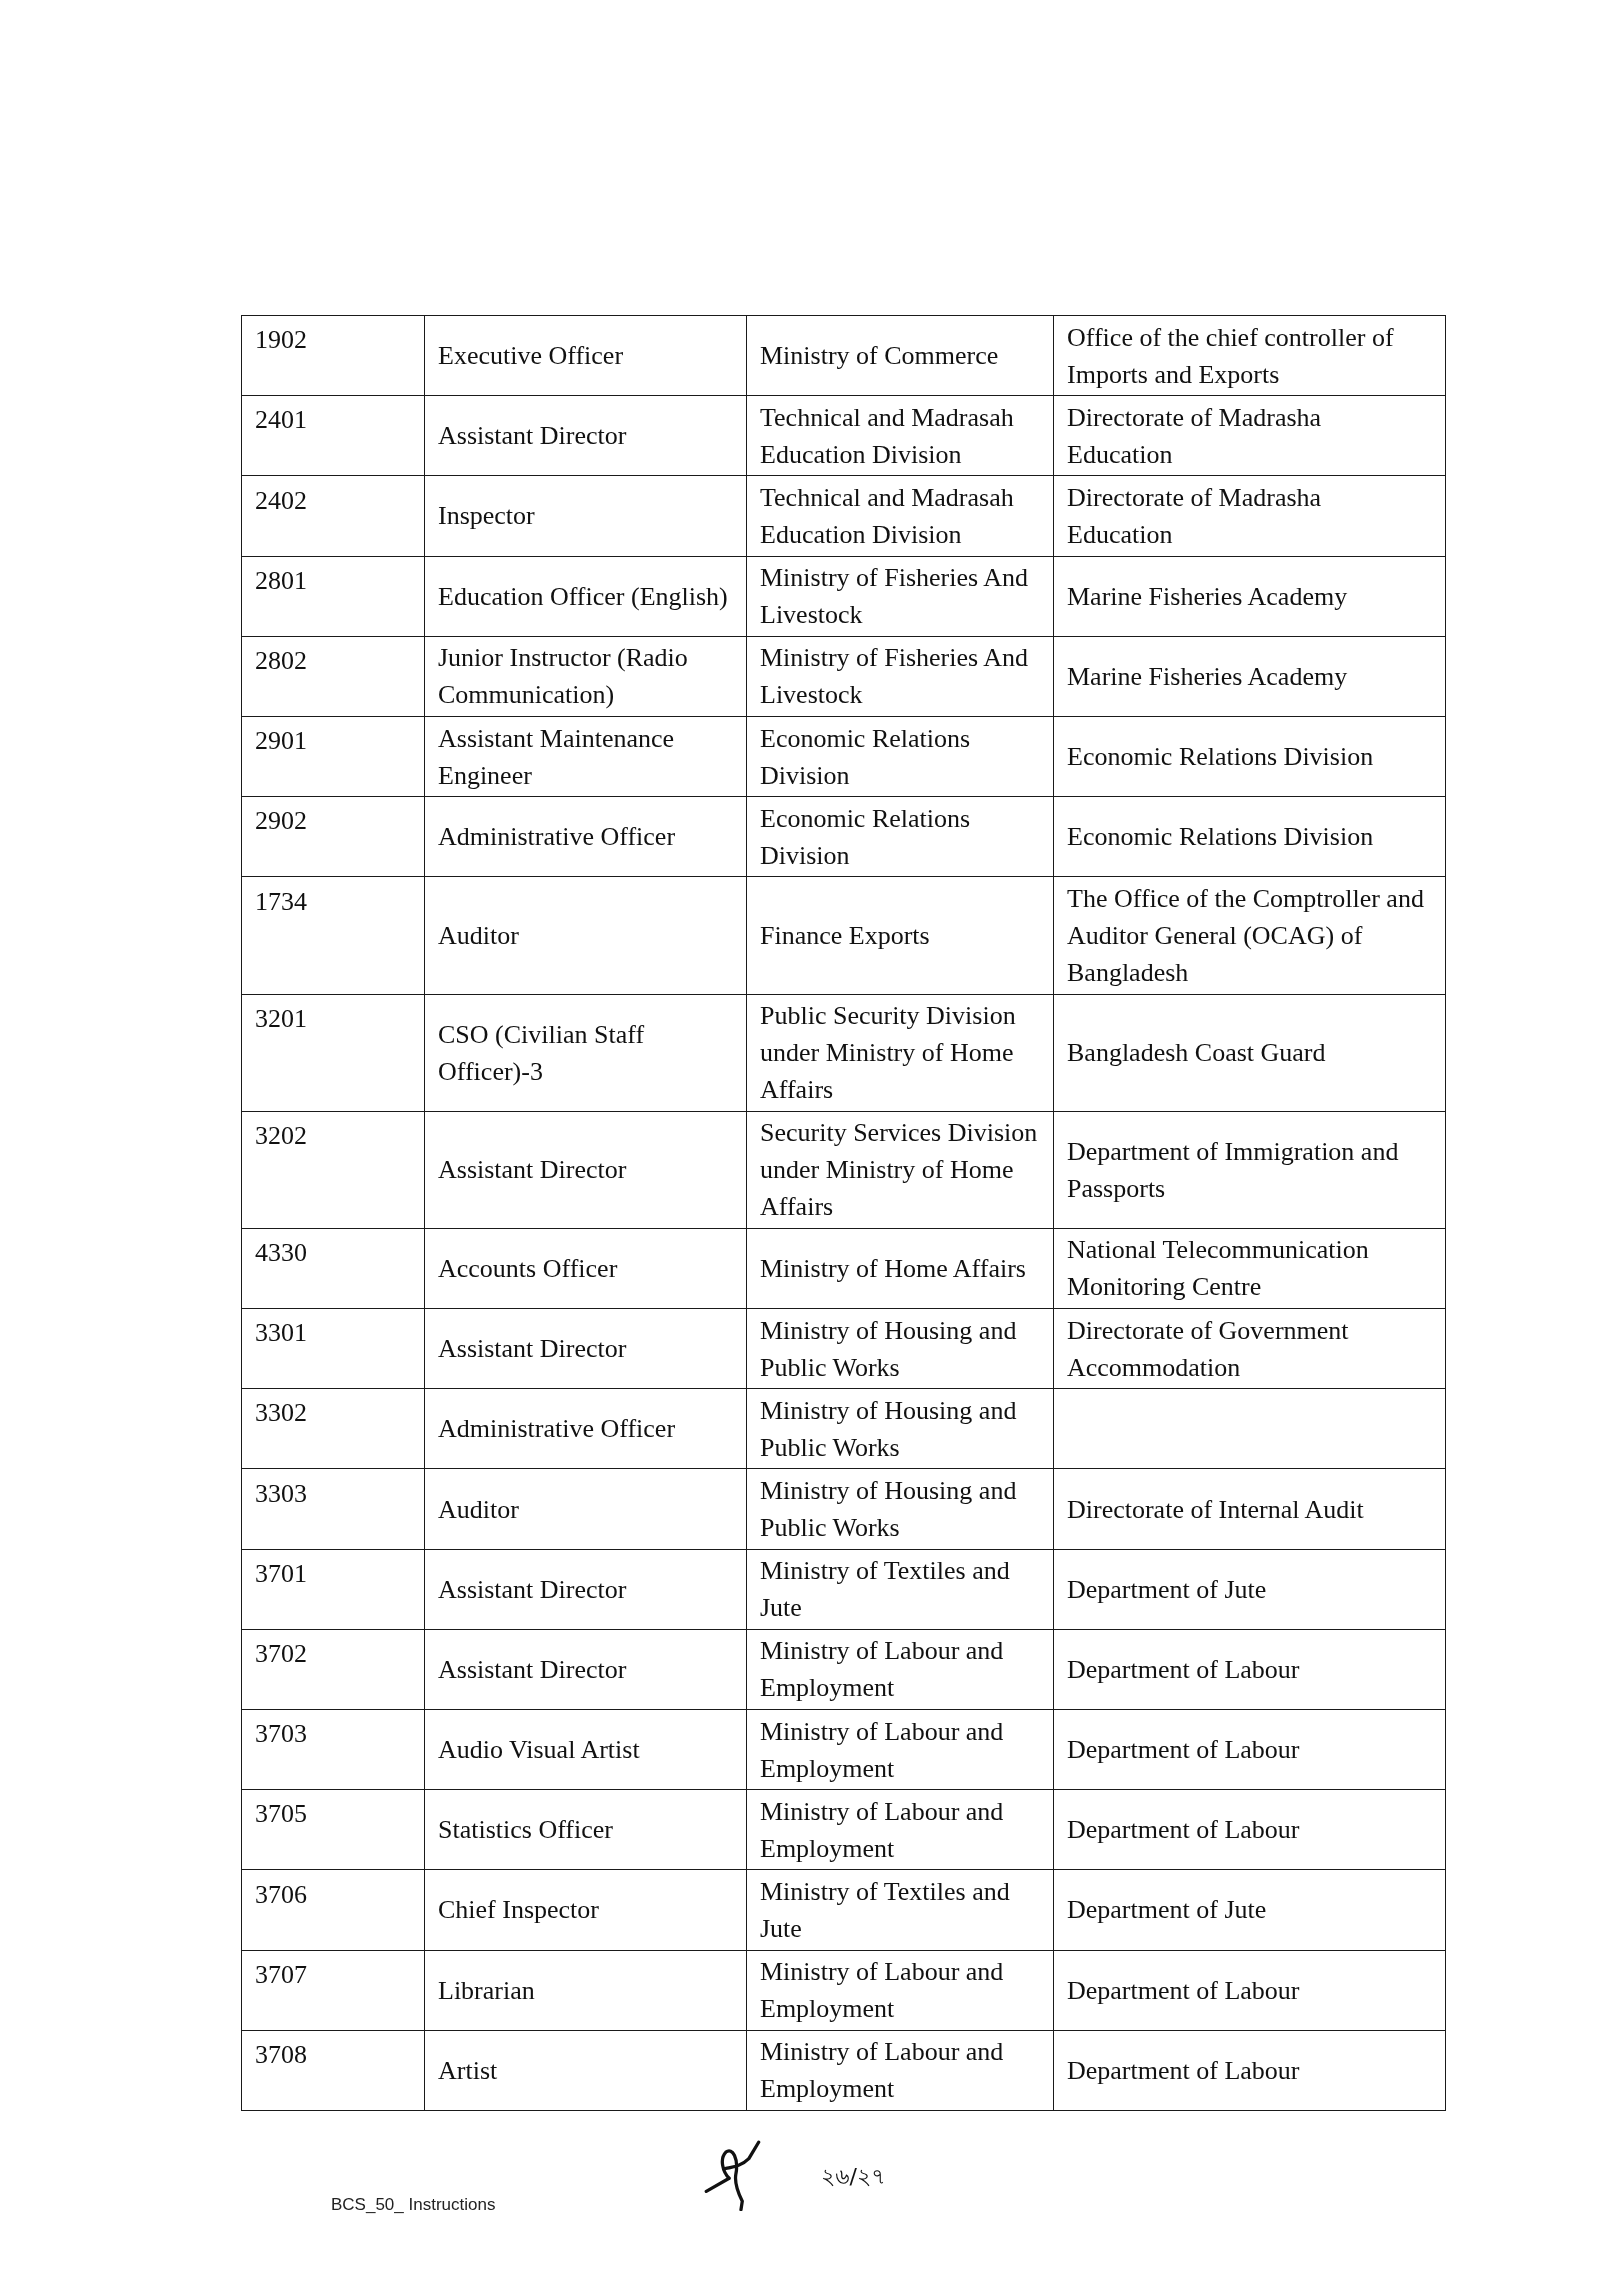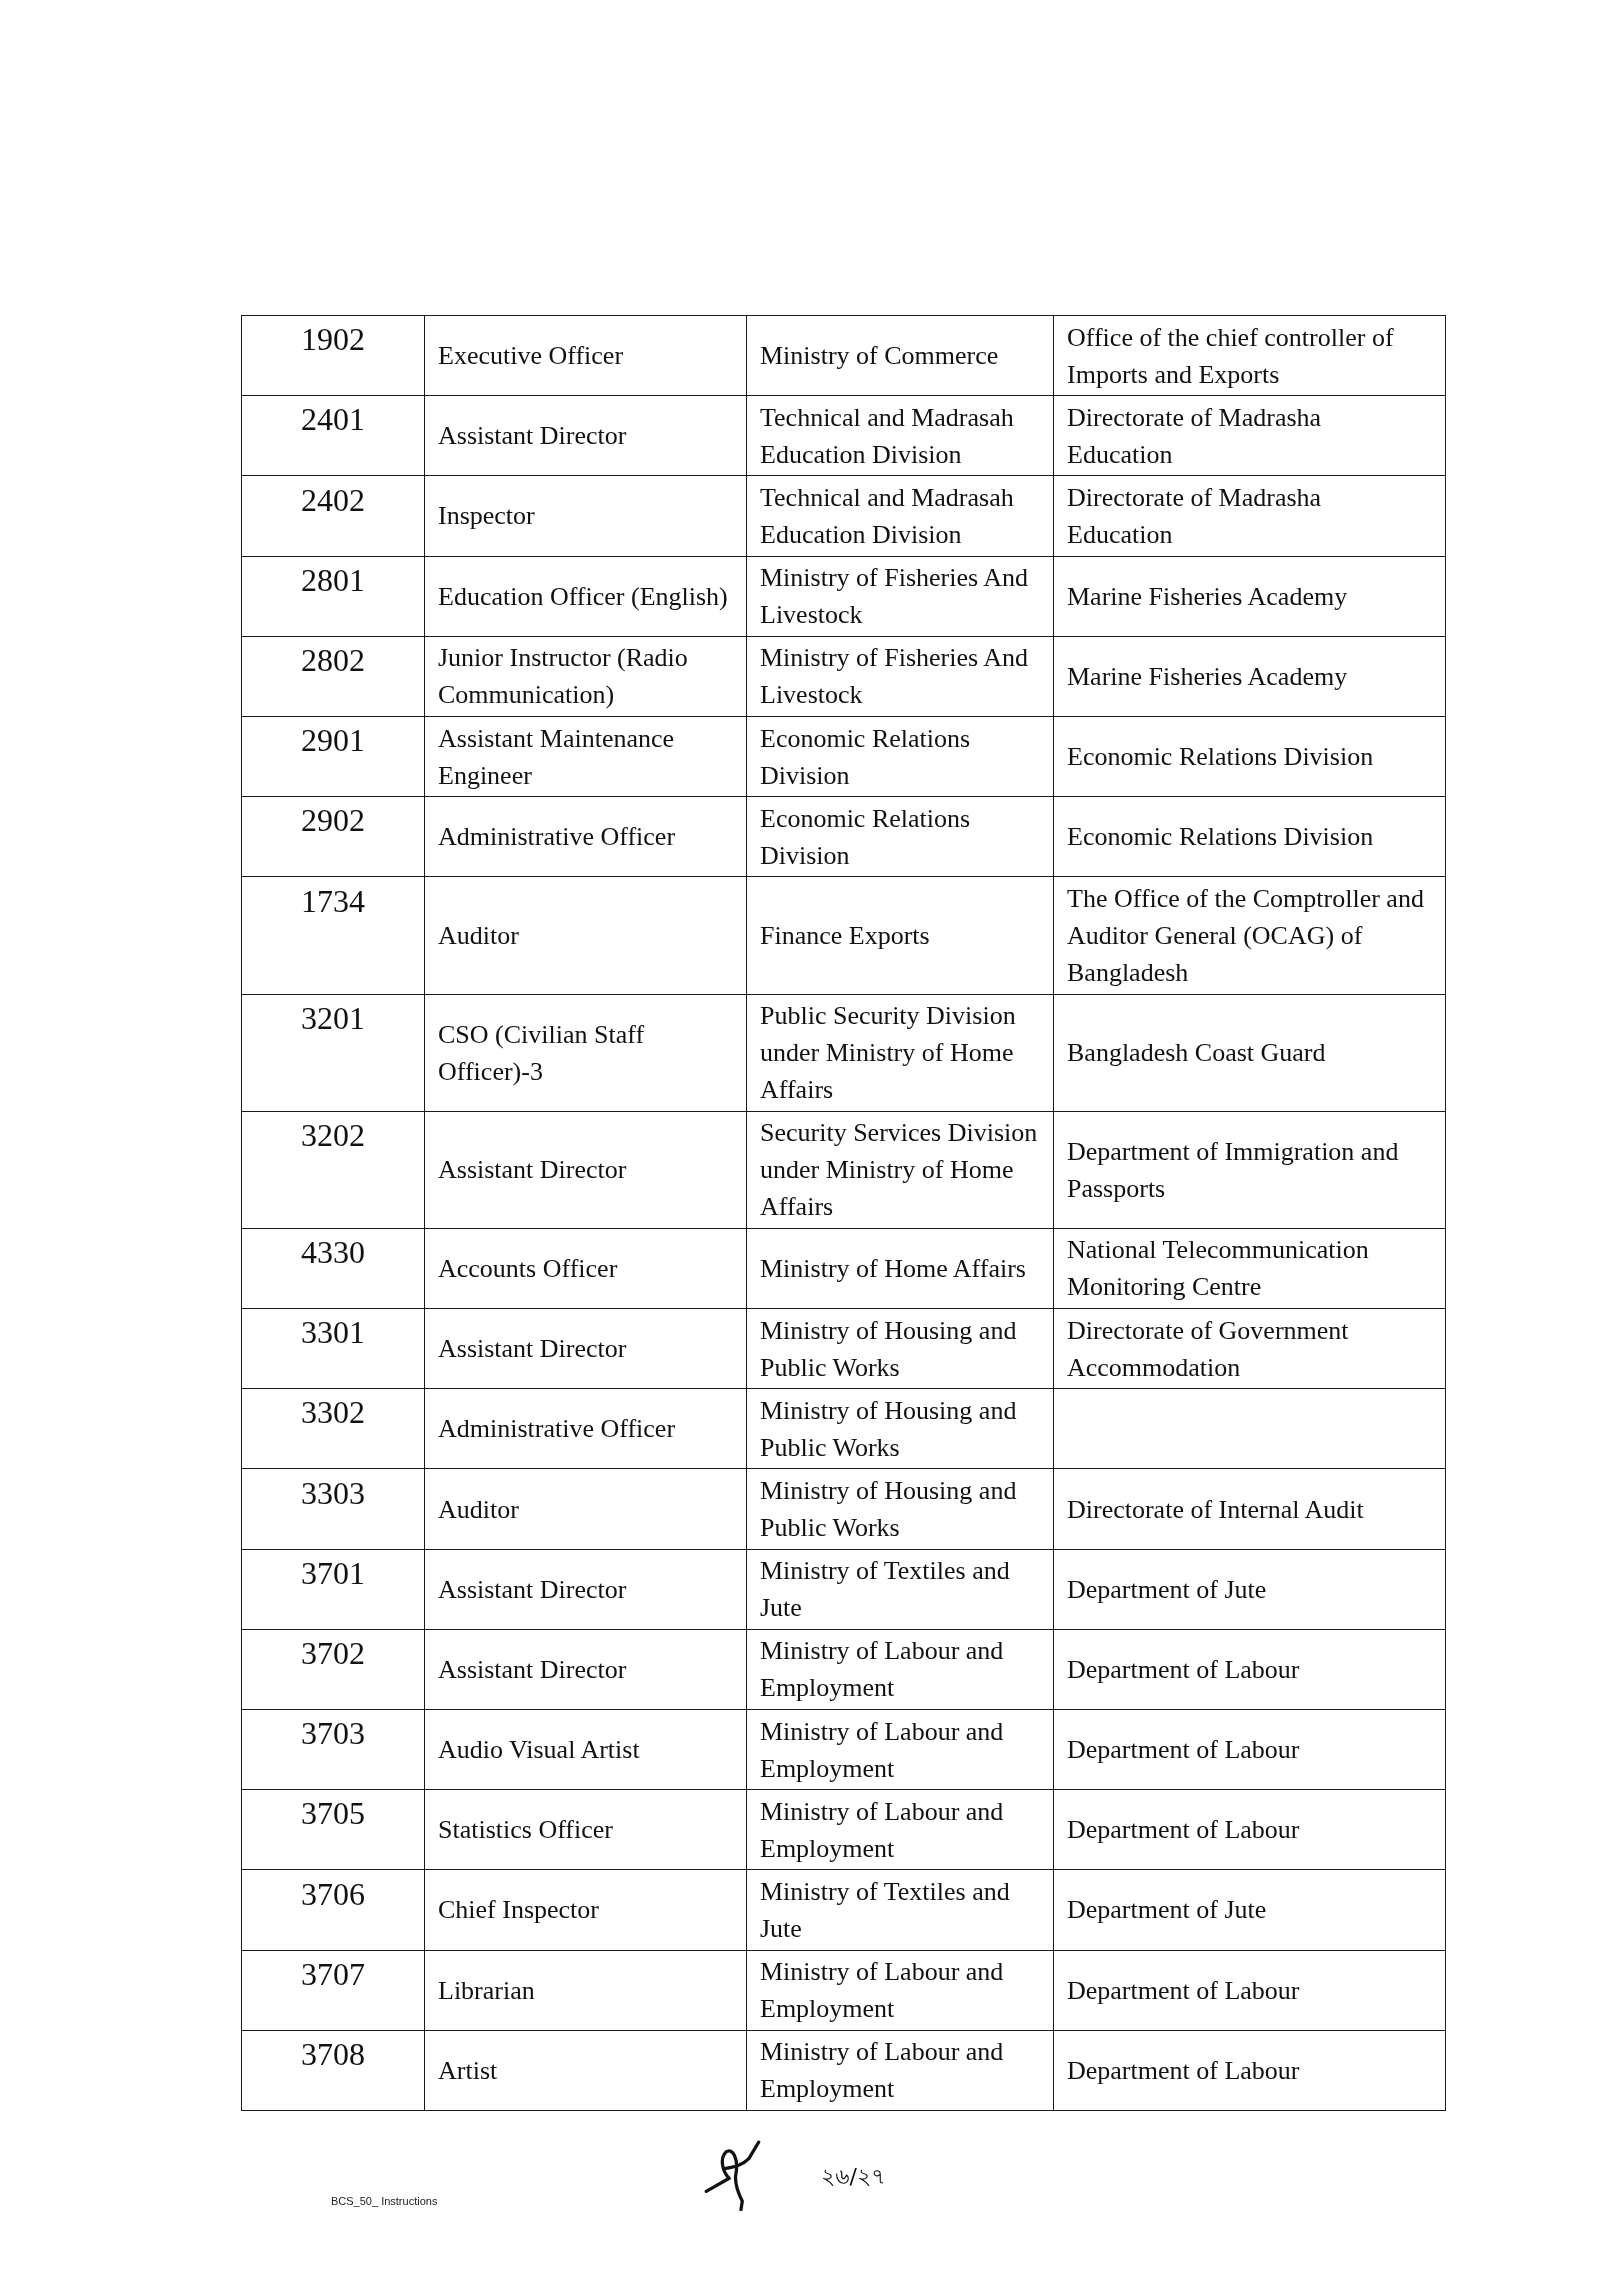--- a/index.html
+++ b/index.html
@@ -5,24 +5,24 @@
   html, body { margin: 0; padding: 0; background: #ffffff; }
   body { width: 1622px; height: 2295px; position: relative; overflow: hidden;
          font-family: "Liberation Serif", "DejaVu Serif", serif; color: #111; }
   .table-wrap { position: absolute; left: 241px; top: 315px; width: 1204px; }
   table { border-collapse: collapse; width: 1204px; table-layout: fixed; }
   col.c1 { width: 183px; } col.c2 { width: 322px; } col.c3 { width: 307px; } col.c4 { width: 392px; }
   td { border: 1.6px solid #1a1a1a; font-size: 26px; line-height: 37px; padding: 0 13px;
        vertical-align: middle; }
   tr.two td { height: 74px; }
   tr.three td { height: 111px; }
-  td.code { text-align: center; vertical-align: top; padding-top: 5.2px; font-size: 32px; }
+  td.code { vertical-align: top; padding-top: 5.2px; font-size: 26px; }
   td.post { padding-left: 13px; }
   .footer-doc { position: absolute; left: 331px; top: 2195px;
-               font-family: "Liberation Sans", "DejaVu Sans", sans-serif; font-size: 11px; color: #222; }
+               font-family: "Liberation Sans", "DejaVu Sans", sans-serif; font-size: 17px; color: #222; }
   .signature { position: absolute; left: 703px; top: 2139px; width: 72px; height: 72px; }
   .page-num { position: absolute; left: 821px; top: 2159px; font-size: 22px; color: #111;
               font-family: "DejaVu Sans", sans-serif; }
 </style>
 </head>
 <body>
 
 <div class="table-wrap">
   <table>
     <colgroup>

